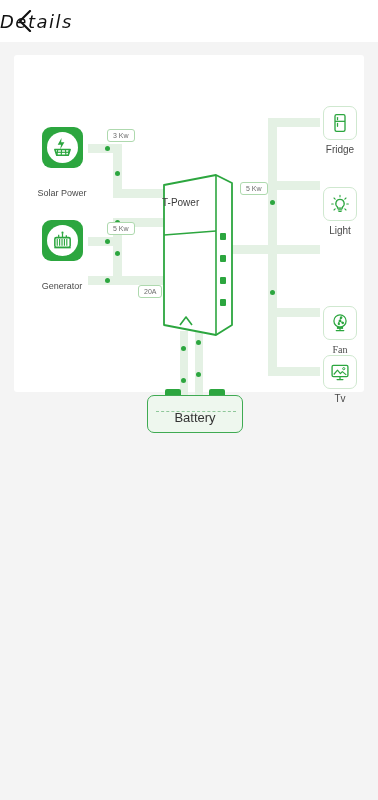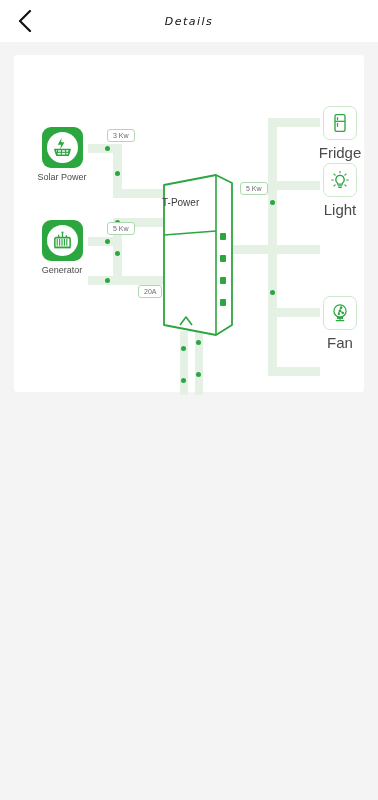--- a/index.html
+++ b/index.html
@@ -27,23 +27,22 @@
     width: 30px;
     height: 30px;
     display: flex;
     align-items: center;
     justify-content: center;
     cursor: pointer;
   }
   .back-btn svg { display: block; }
   .page-title {
     width: 100%;
-    text-align: center;
     font-family: "DejaVu Sans", sans-serif;
-    font-size: 11px;
+    font-size: 18px;
     letter-spacing: 1.5px;
     color: #111111;
     font-style: italic;
     font-weight: 400;
   }
 
   
   .card {
     position: absolute;
     left: 14px;
@@ -93,21 +92,21 @@
   .src-disc {
     width: 31px;
     height: 31px;
     border-radius: 50%;
     background: #ffffff;
     display: flex;
     align-items: center;
     justify-content: center;
   }
   .src-label {
-    margin-top: 4px;
+    margin-top: 20px;
     font-size: 9px;
     color: #4a4a4a;
     white-space: nowrap;
   }
 
   
   .dev {
     position: absolute;
     width: 46px;
     text-align: center;
@@ -118,21 +117,21 @@
     margin: 0 auto;
     border-radius: 7px;
     background: #ffffff;
     border: 1.3px solid #cfe8cf;
     display: flex;
     align-items: center;
     justify-content: center;
   }
   .dev-label {
     margin-top: 4px;
-    font-size: 15px;
+    font-size: 10px;
     color: #4a4a4a;
     white-space: nowrap;
   }
 
   
   .chip {
     position: absolute;
     height: 13px;
     padding: 0 5px;
     border: 1px solid #aed9ae;
@@ -291,56 +290,75 @@
         <path d="M2 62 L54 58" fill="none" stroke="#2ca63f" stroke-width="1.6"></path>
         <path d="M18 152 L24 144 L30 152" fill="#ffffff" stroke="#2ca63f" stroke-width="1.6" stroke-linejoin="round"></path>
       </svg>
       <div class="inv-label">T-Power</div>
       <div class="inv-port" style="left:58px; top:60px;"></div>
       <div class="inv-port" style="left:58px; top:82px;"></div>
       <div class="inv-port" style="left:58px; top:104px;"></div>
       <div class="inv-port" style="left:58px; top:126px;"></div>
     </div>
 
+    <div class="battery">
+      <div class="bat-nub" style="left:18px;"></div>
+      <div class="bat-nub" style="left:62px;"></div>
+      <div class="bat-body">
+        <div class="bat-dash"></div>
+      </div>
+      <div class="bat-text">Battery</div>
+    </div>
 
     <div class="dev" style="left:303px; top:51px;">
       <div class="dev-tile">
         <svg width="20" height="20" viewBox="0 0 24 24">
           <rect x="6" y="2" width="12" height="20" rx="1.8" fill="none" stroke="#2ca63f" stroke-width="1.6"></rect>
           <path d="M6 10 H18" stroke="#2ca63f" stroke-width="1.5"></path>
           <path d="M9 5.5 V8" stroke="#2ca63f" stroke-width="1.5" stroke-linecap="round"></path>
           <path d="M9 12.5 V16" stroke="#2ca63f" stroke-width="1.5" stroke-linecap="round"></path>
         </svg>
       </div>
       <div class="dev-label">Fridge</div>
     </div>
 
-    <div class="dev" style="left:303px; top:108px;">
+    <div class="dev" style="left:303px; top:132px;">
       <div class="dev-tile">
         <svg width="20" height="20" viewBox="0 0 24 24">
           <path d="M12 6.5 a5 5 0 0 1 3 9 v1.5 h-6 V15.5 a5 5 0 0 1 3 -9 Z" fill="none" stroke="#2ca63f" stroke-width="1.5" stroke-linejoin="round"></path>
           <path d="M9.8 19 H14.2 M10.6 21 H13.4" stroke="#2ca63f" stroke-width="1.4" stroke-linecap="round"></path>
           <path d="M12 1.5 V3.4 M4.8 4.8 L6.2 6.2 M19.2 4.8 L17.8 6.2 M2 12 H3.9 M20.1 12 H22 M4.8 19.2 L6.2 17.8 M19.2 19.2 L17.8 17.8" stroke="#2ca63f" stroke-width="1.3" stroke-linecap="round"></path>
         </svg>
       </div>
       <div class="dev-label">Light</div>
     </div>
 
 
-    <div class="dev" style="left:303px; top:241px;">
+    <div class="dev" style="left:303px; top:251px;font-family:Liberation Serif, serif;">
       <div class="dev-tile">
         <svg width="20" height="20" viewBox="0 0 24 24">
           <circle cx="12" cy="9.5" r="7.3" fill="none" stroke="#2ca63f" stroke-width="1.5"></circle>
           <circle cx="12" cy="9.5" r="1.7" fill="#2ca63f"></circle>
           <path d="M12 7.8 C11 5 12.6 3 14.4 4.4 C15.8 5.5 14 7.6 12 7.8 Z" fill="#2ca63f"></path>
           <path d="M13.3 10.4 C16 9.6 17.9 11.4 16.4 13 C15.2 14.3 13.4 12.3 13.3 10.4 Z" fill="#2ca63f"></path>
           <path d="M10.6 10.2 C8.6 12.2 8.9 14.8 10.9 14.6 C12.6 14.4 12 11.5 10.6 10.2 Z" fill="#2ca63f"></path>
           <path d="M9 17 H15 V18.4 H9 Z" fill="none" stroke="#2ca63f" stroke-width="1.4"></path>
           <path d="M7.5 21 H16.5" stroke="#2ca63f" stroke-width="1.5" stroke-linecap="round"></path>
           <path d="M12 18.4 V21" stroke="#2ca63f" stroke-width="1.4"></path>
         </svg>
       </div>
       <div class="dev-label">Fan</div>
     </div>
 
+    <div class="dev" style="left:303px; top:300px;">
+      <div class="dev-tile">
+        <svg width="20" height="20" viewBox="0 0 24 24">
+          <rect x="2.5" y="4" width="19" height="13.5" rx="1.6" fill="none" stroke="#2ca63f" stroke-width="1.6"></rect>
+          <circle cx="16.5" cy="8" r="1.3" fill="none" stroke="#2ca63f" stroke-width="1.2"></circle>
+          <path d="M4.5 15 L9 9.8 L12.5 14 L14.8 11.6 L19.5 15.5" fill="none" stroke="#2ca63f" stroke-width="1.4" stroke-linejoin="round"></path>
+          <path d="M8.5 21 H15.5 M12 17.5 V21" stroke="#2ca63f" stroke-width="1.5" stroke-linecap="round"></path>
+        </svg>
+      </div>
+      <div class="dev-label">Tv</div>
+    </div>
 
   </div>
 </div>
 
 </body></html>

